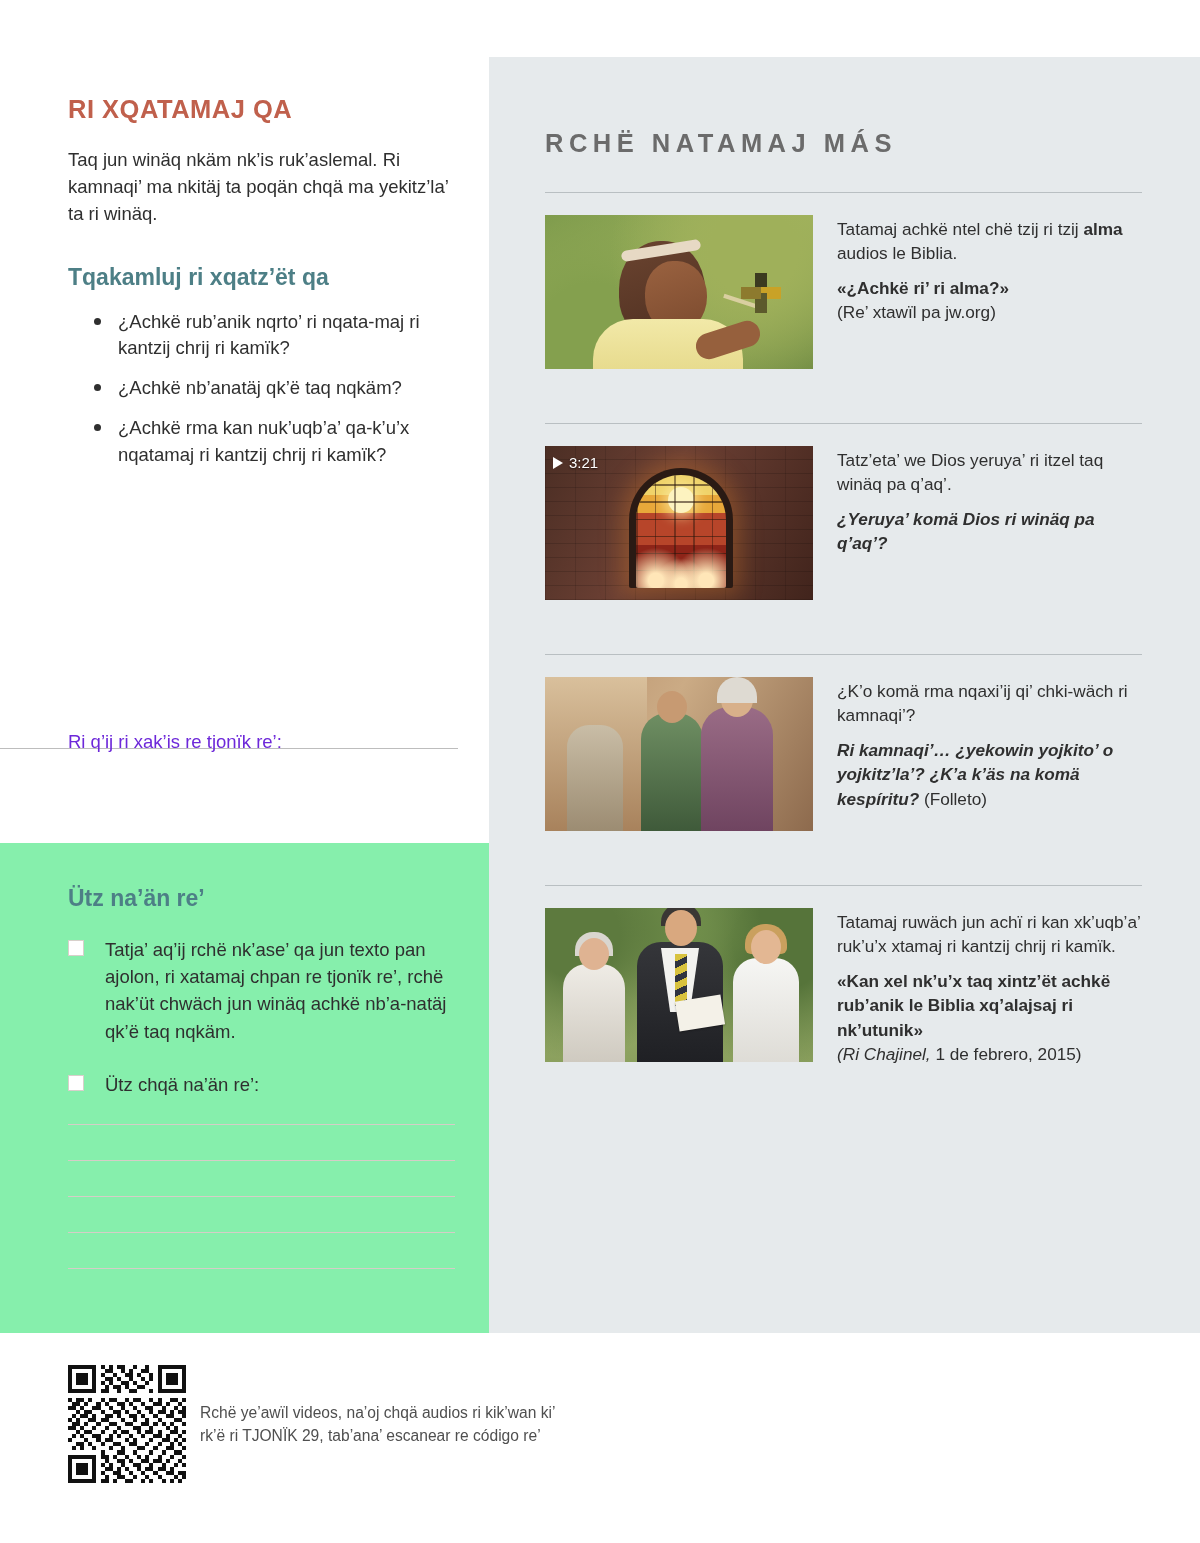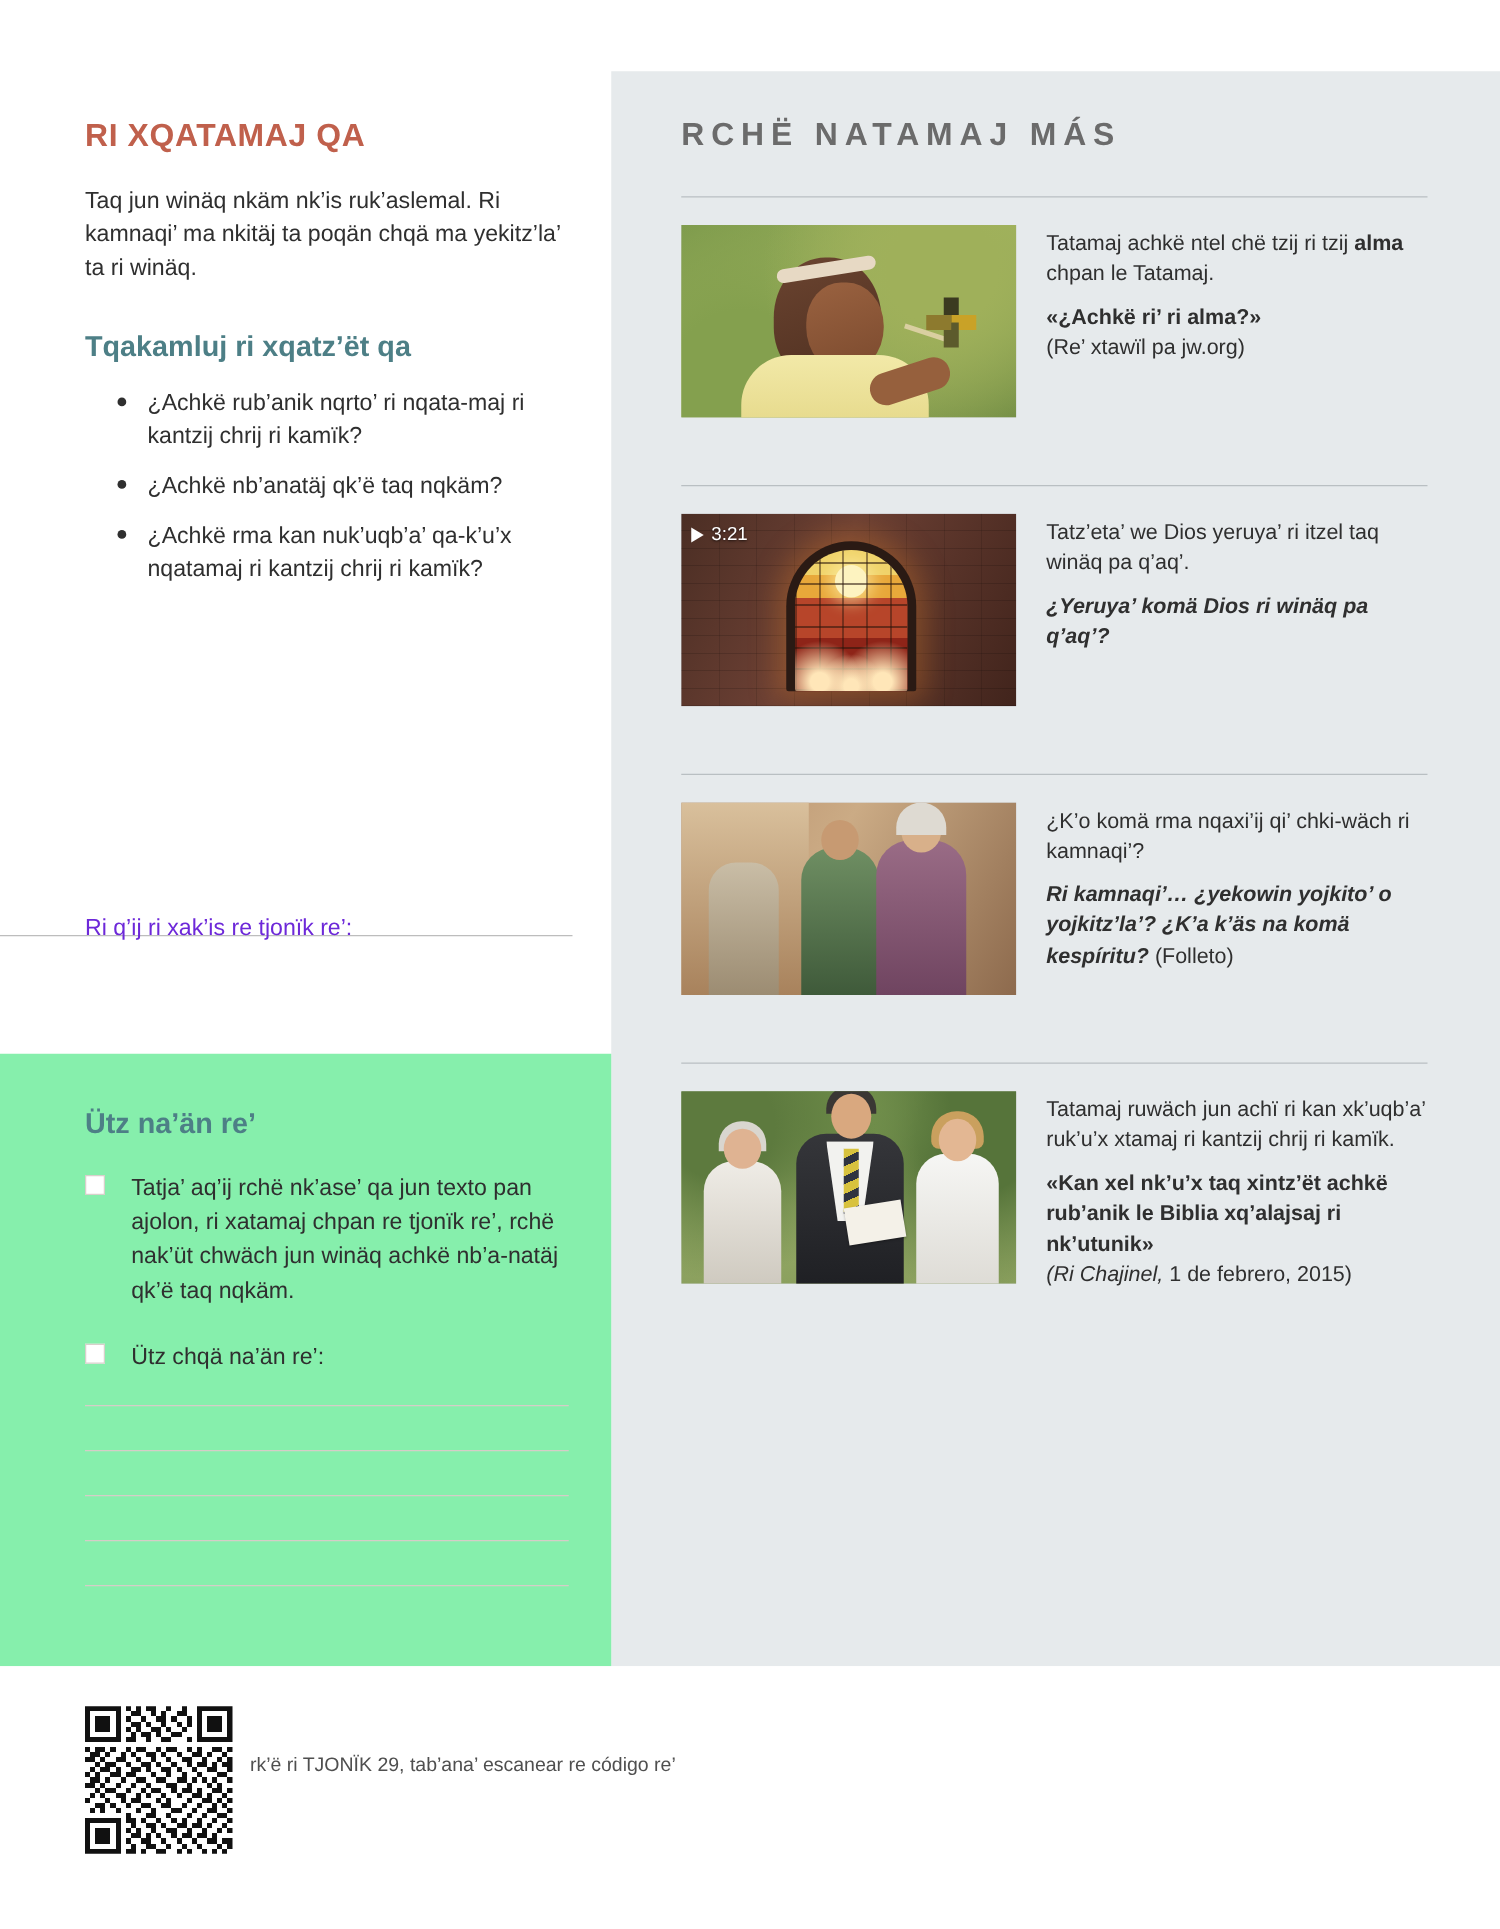--- a/index.html
+++ b/index.html
@@ -122,23 +122,23 @@
   .write-lines { margin-top: 6px; }
   .write-lines .wl {
     height: 1px;
     background: #d5cdc7;
     margin: 0 0 35px 0;
   }
 
   
   .right-col {
     position: absolute;
-    left: 489px; top: 42px;
+    left: 489px; top: 57px;
     width: 711px; height: 1276px;
-    padding: 52px 58px 0 56px;
+    padding: 72px 58px 0 56px;
   }
   h1.right-title {
     margin: 0 0 34px 0;
     font-size: 25.5px;
     font-weight: bold;
     letter-spacing: 5.5px;
     color: #6b6b6b;
   }
   .item {
     display: flex;
@@ -424,21 +424,21 @@
         <div class="stick"></div>
         <div class="pin">
             <i></i>
             <i></i>
             <i></i>
             <i></i>
           </div>
       </div>
     </div>
     <div class="txt">
-      <span>Tatamaj achkë ntel chë tzij ri tzij </span><b>alma</b><span> chpan le Tatamaj.</span>
+      <span>Tatamaj achkë ntel chë tzij ri tzij </span><b>alma</b><span> audios le Biblia.</span>
       <div style="height:10px"></div>
       <div><b>«¿Achkë ri’ ri alma?»</b></div>
       <div class="sub">(Re’ xtawïl pa jw.org)</div>
     </div>
   </div>
 
   <div class="spacer-1"></div>
 
   <div class="item">
     <div class="thumb">
@@ -744,15 +744,16 @@
         <rect x="11" y="28" width="1" height="1"></rect>
         <rect x="14" y="28" width="2" height="1"></rect>
         <rect x="18" y="28" width="1" height="1"></rect>
         <rect x="20" y="28" width="1" height="1"></rect>
         <rect x="23" y="28" width="1" height="1"></rect>
         <rect x="25" y="28" width="1" height="1"></rect>
         <rect x="27" y="28" width="1" height="1"></rect>
     </g>
   </svg>
   <div class="footer-text">
+    <div>Rchë ye’awïl videos, na’oj chqä audios ri kik’wan ki’</div>
     <div>rk’ë ri TJONÏK 29, tab’ana’ escanear re código re’</div>
   </div>
 </div>
 
 </body></html>

